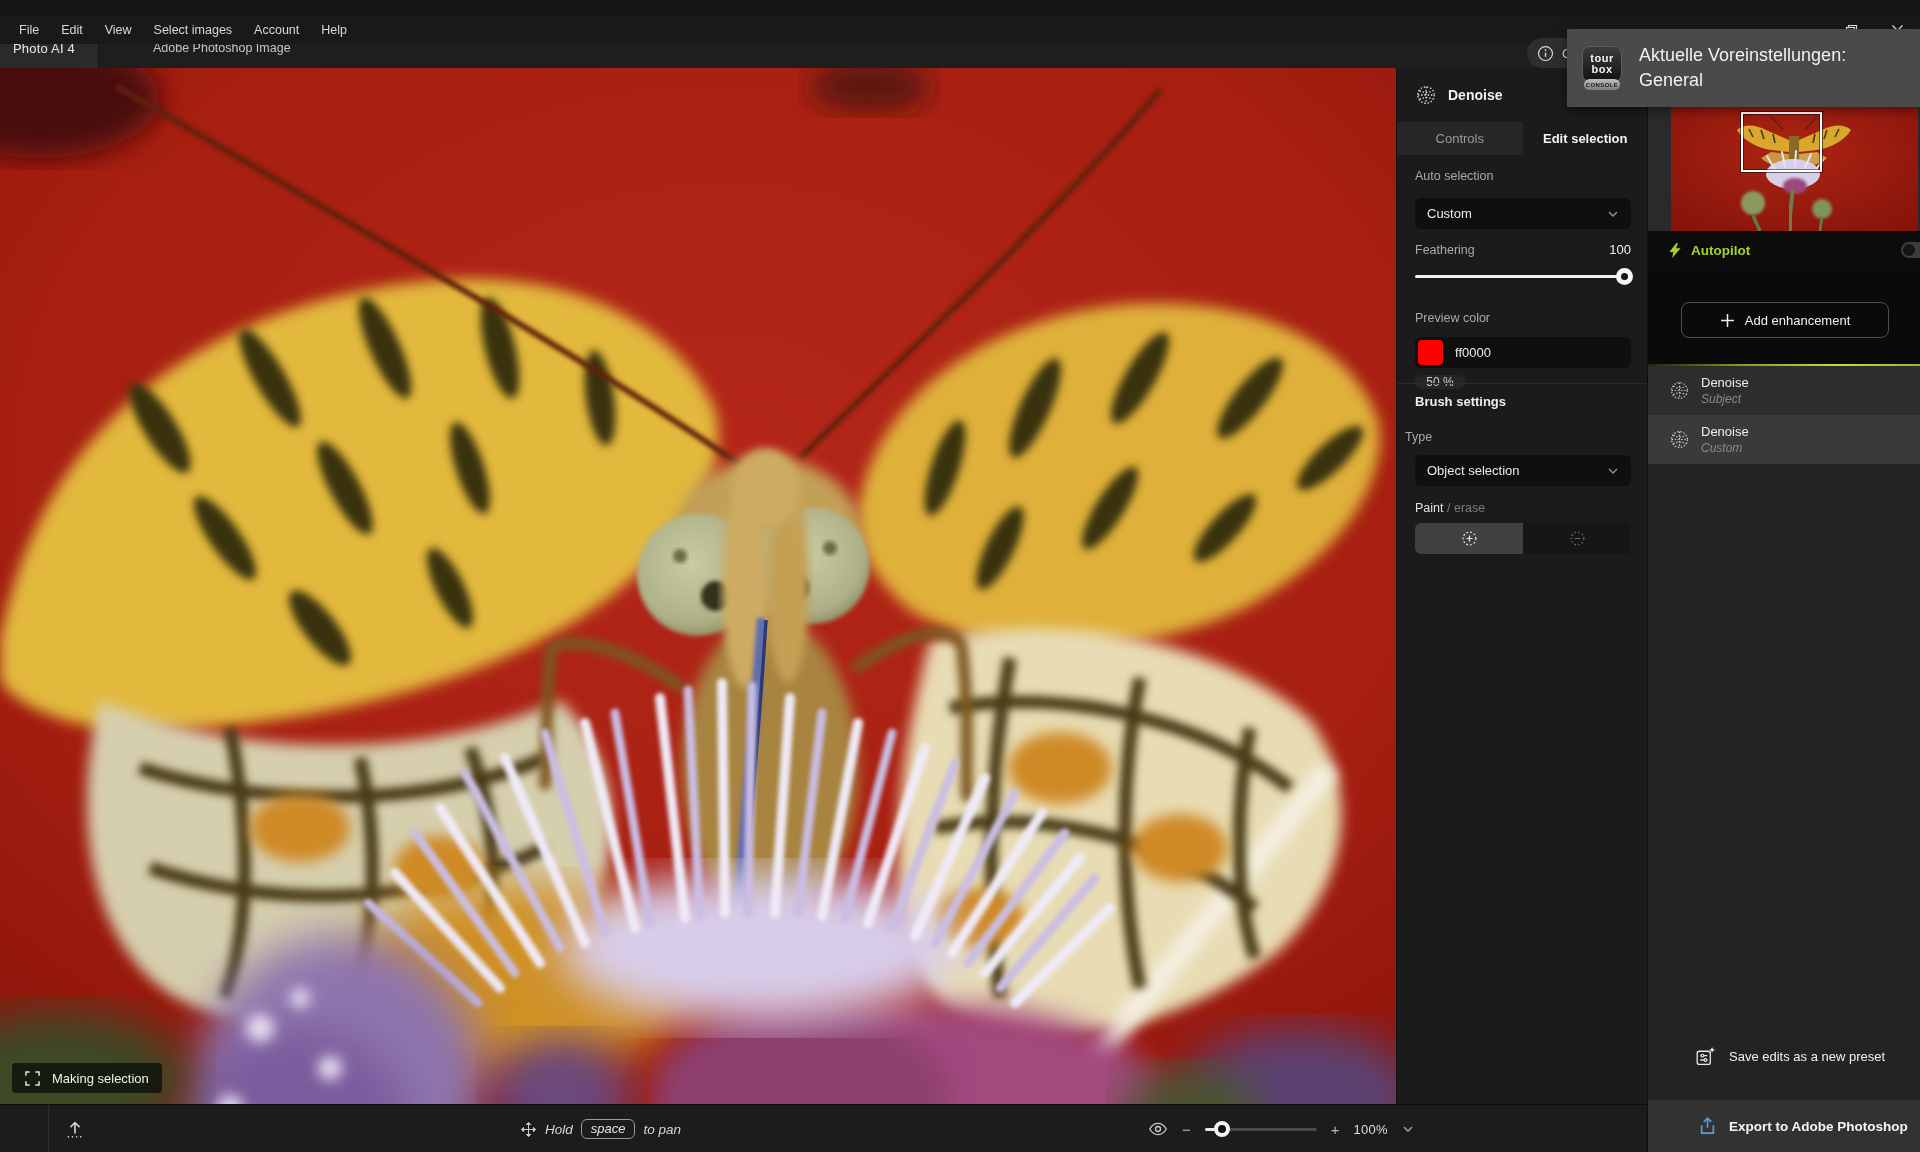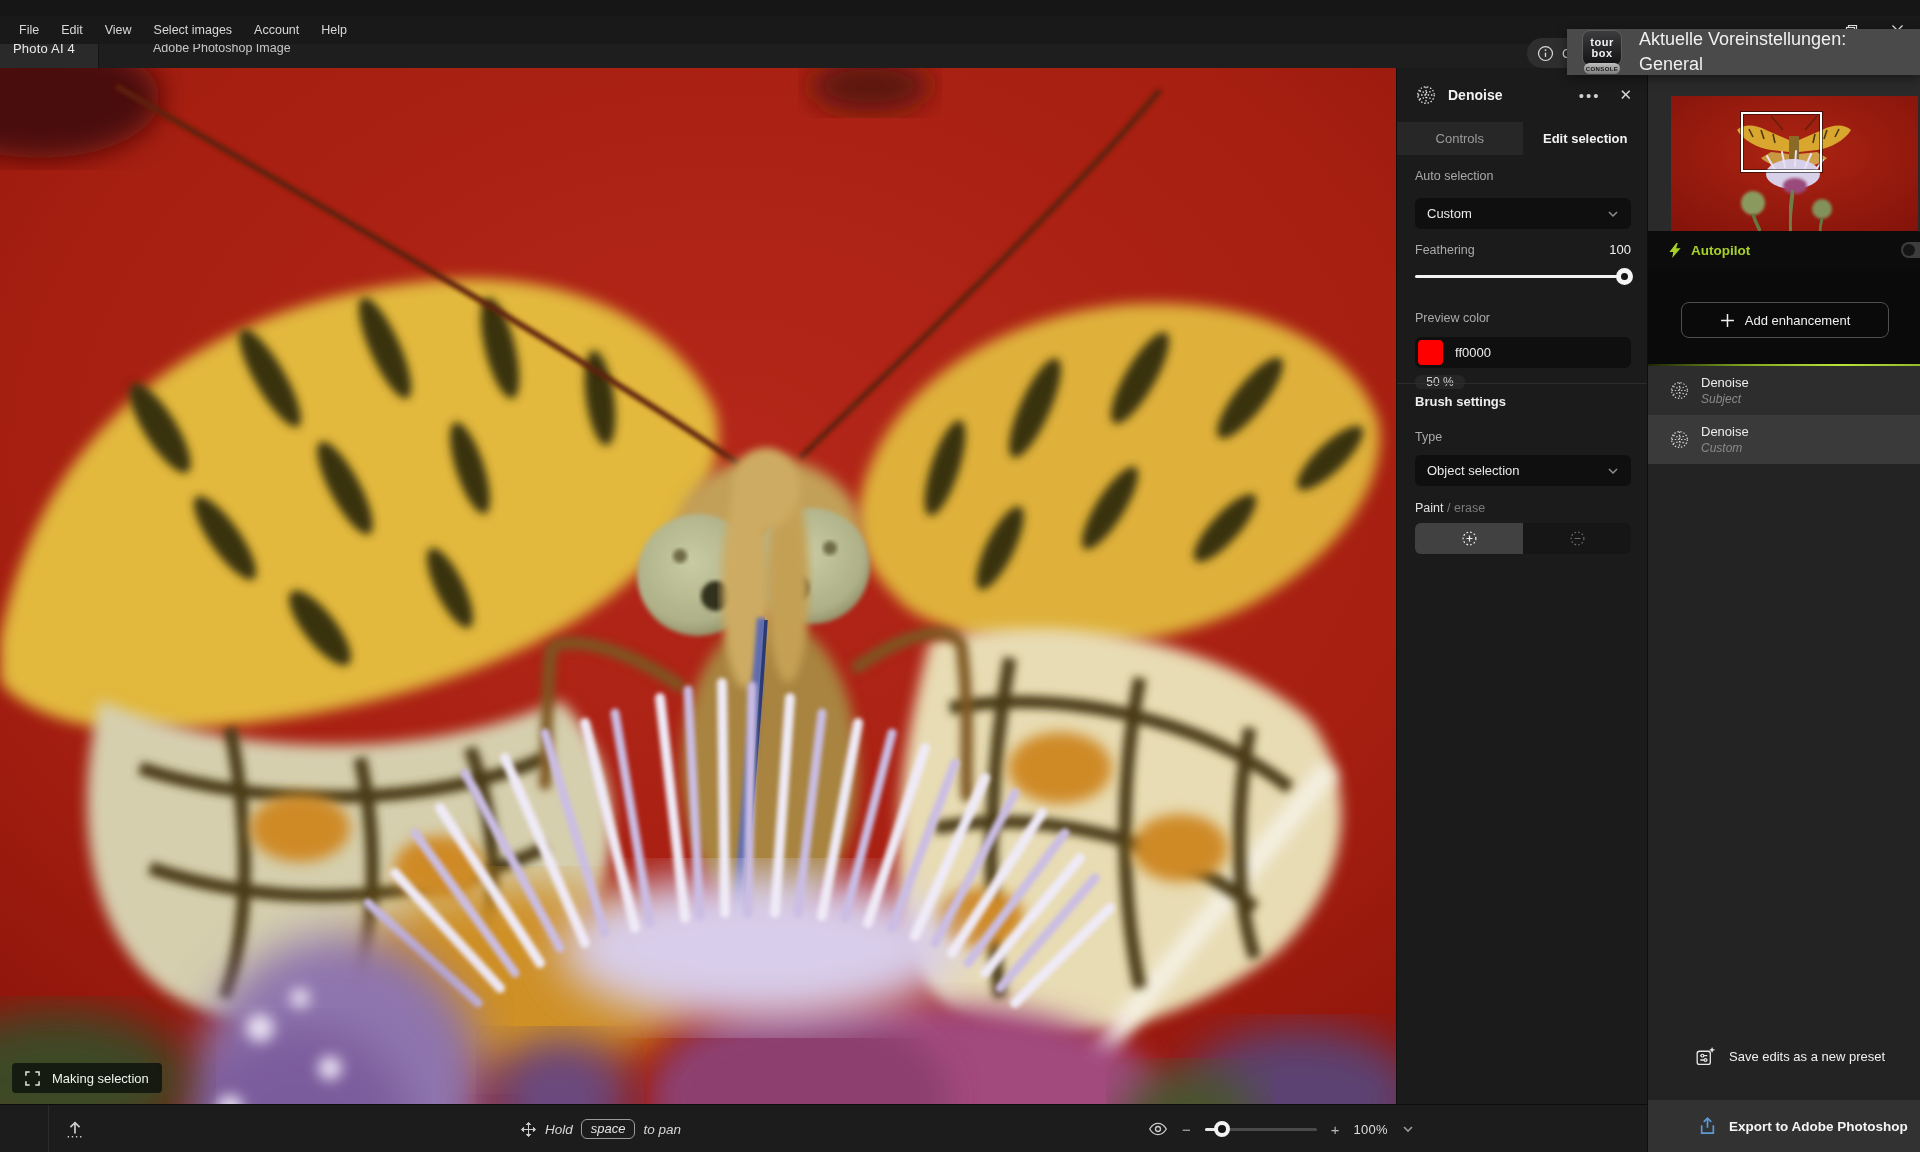--- a/index.html
+++ b/index.html
@@ -97,21 +97,21 @@
   .enh-name { color:#ececec; font-size:13px; line-height:1.25; }
   .enh-variant { color:#8a8a8a; font-size:12px; font-style:italic; }
   #save-preset-row { left:47px; top:978px; gap:13px; }
   #save-preset-row span { color:#f0f0f0; font-size:13px; }
   #export-bar { left:0; top:1032px; width:273px; height:52px; background:#323232; padding-left:50px; gap:12px; }
   #export-bar span { color:#f4f4f4; font-size:13.5px; font-weight:600; }
 
   
   #info-pill { left:1527px; top:38px; height:30px; width:78px; background:#2e2e2e; border-radius:15px;
     display:flex; align-items:center; gap:8px; padding:0 10px; z-index:40; color:#d9d9d9; font-size:13px; }
-  #tourbox { left:1567px; top:29px; width:353px; height:46px; background:#4a4a4a; z-index:50;
+  #tourbox { left:1567px; top:29px; width:353px; height:78px; background:#4a4a4a; z-index:50;
     box-shadow:0 3px 10px rgba(0,0,0,.45); display:flex; align-items:center; padding:0 14px; gap:16px; }
   #tb-logo { width:42px; height:44px; position:relative; }
   #tb-logo-sq { position:absolute; left:1px; top:0; width:40px; height:36px; border-radius:8px;
     background:linear-gradient(180deg,#3c3c3e,#121214); border:1px solid #5c5c5c;
     display:flex; flex-direction:column; align-items:center; justify-content:center; line-height:1; }
   #tb-logo-sq i { font-style:normal; color:#f2f2f2; font-weight:700; font-size:11px; letter-spacing:.5px; }
   #tb-badge { position:absolute; left:3px; bottom:0; width:36px; height:11px; border-radius:6px;
     background:linear-gradient(180deg,#bdbdbd,#7e7e7e); color:#1c1c1c; font-size:6px; font-weight:700;
     display:flex; align-items:center; justify-content:center; letter-spacing:.4px; }
   #tb-text { display:flex; flex-direction:column; gap:4px; }
@@ -374,21 +374,21 @@
       <div id="color-swatch" style="background:#ff0000;"></div>
       <span id="color-hex">ff0000</span>
     </div>
     <div id="opacity-box">
       <span>50 %</span>
     </div>
   </div>
 
   <div id="panel-divider" class="abs"></div>
   <span id="brush-heading" class="abs">Brush settings</span>
-  <span class="abs plabel" style="left:18px; top:362px;">Type</span>
+  <span class="abs plabel" style="left:8px; top:362px;">Type</span>
   <div class="abs dropdown" style="top:387px;">
     <span>Object selection</span>
     <svg width="12" height="12" viewBox="0 0 12 12">
         <path d="M2 4l4 4 4-4" fill="none" stroke="#8f8f8f" stroke-width="1.5"></path>
       </svg>
   </div>
 
   <div id="paint-row" class="abs">
     <span style="color:#e2e2e2;">Paint</span>
     <span style="color:#7a7a7a;">/ erase</span>

